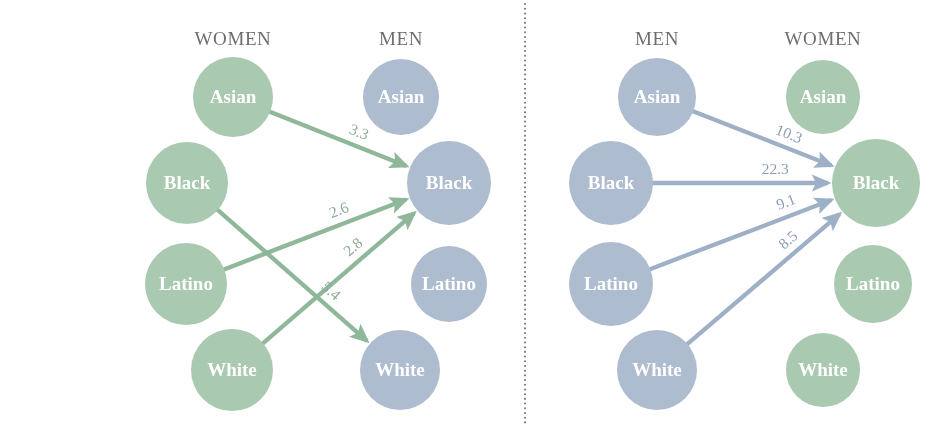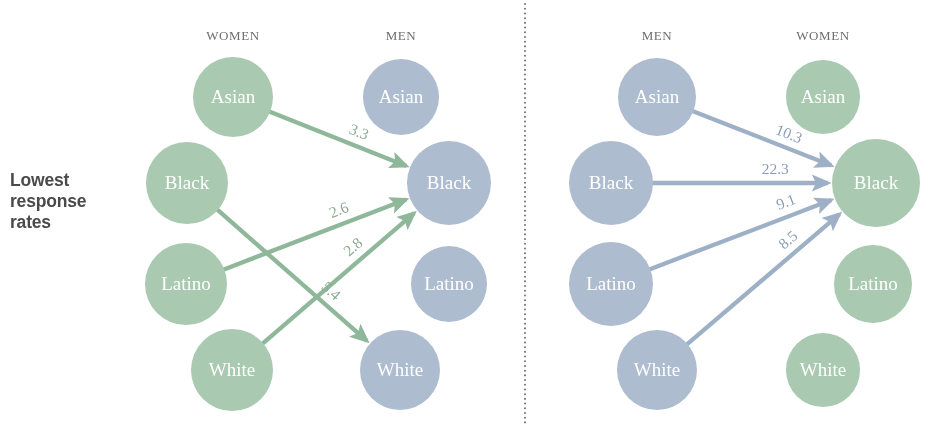--- a/index.html
+++ b/index.html
@@ -16,52 +16,49 @@
     font-weight:bold;
     font-size:17.5px;
     line-height:21px;
     color:#4a4a4a;
     letter-spacing:-0.2px;
     white-space:pre-line;
   }
   .col-header{
     position:absolute;
     font-family:"Liberation Serif", serif;
-    font-size:13px;
+    font-size:19px;
     color:#6e6e6e;
     letter-spacing:0.6px;
     transform:translateX(-50%);
     white-space:nowrap;
   }
   .node-label{
     position:absolute;
     font-family:"Liberation Serif", serif;
-    font-weight:normal;
+    font-weight:bold;
     font-size:19px;
     color:#ffffff;
     transform:translate(-50%,-50%);
     white-space:nowrap;
     pointer-events:none;
   }
   .edge-label{
     position:absolute;
     font-family:"Liberation Serif", serif;
     font-size:15.5px;
     white-space:nowrap;
     transform-origin:50% 50%;
   }
 </style>
 </head>
 <body>
 
 <div id="stage">
 
-  <div class="side-caption" style="left:10px; top:170px;">Lowest
-response
-rates</div>
 
   <svg id="canvas" viewBox="0 0 935 427" xmlns="http://www.w3.org/2000/svg">
       <defs>
         <marker id="arrow-green" viewBox="0 0 10 10" refX="8.2" refY="5" markerWidth="4.6" markerHeight="4.6" orient="auto-start-reverse" markerUnits="strokeWidth">
           <path d="M 0 0.6 L 10 5 L 0 9.4 L 2.1 5 Z" fill="#8fb79a"></path>
         </marker>
         <marker id="arrow-blue" viewBox="0 0 10 10" refX="8.2" refY="5" markerWidth="4.6" markerHeight="4.6" orient="auto-start-reverse" markerUnits="strokeWidth">
           <path d="M 0 0.6 L 10 5 L 0 9.4 L 2.1 5 Z" fill="#9eb0c6"></path>
         </marker>
       </defs>

